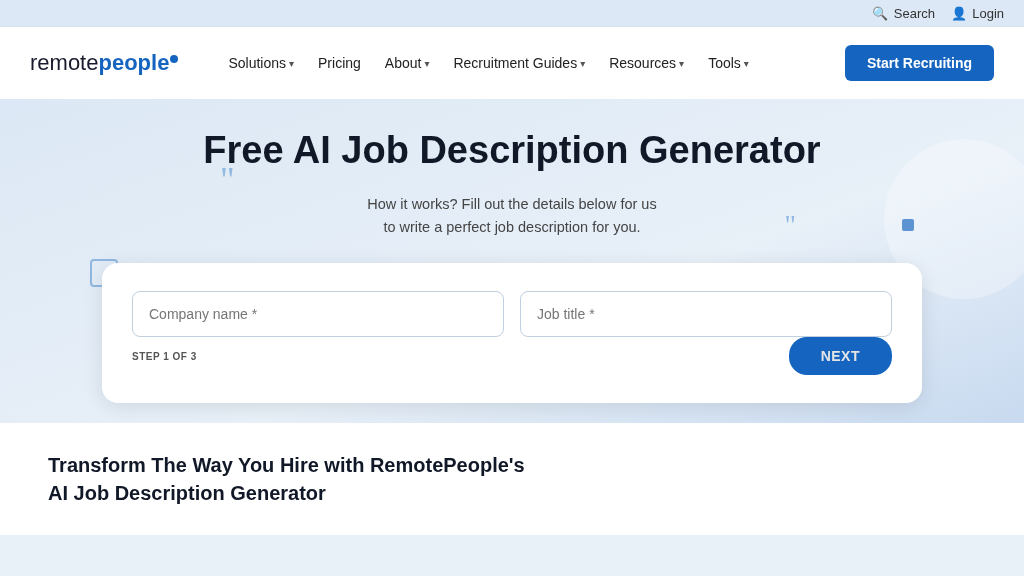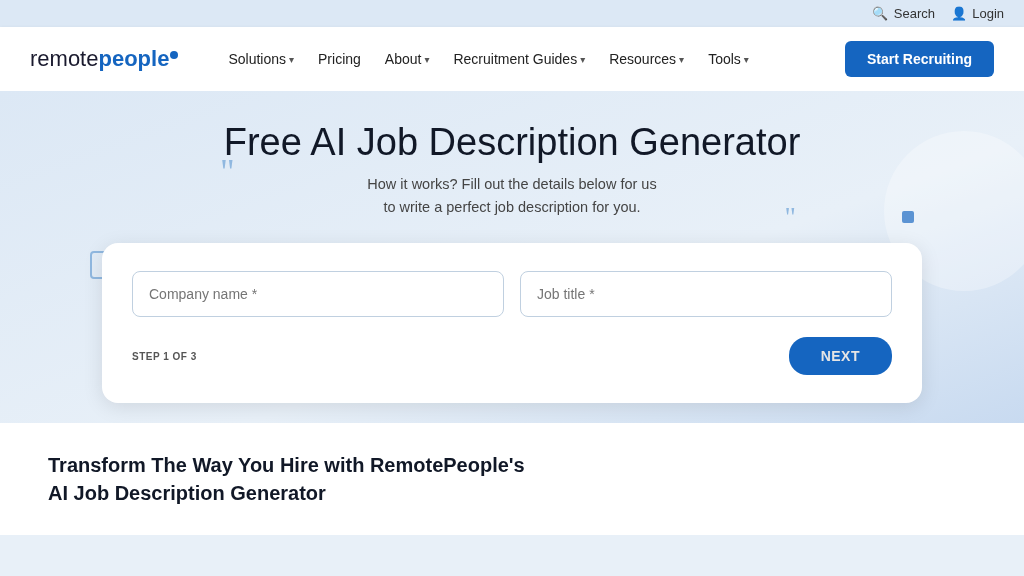--- a/index.html
+++ b/index.html
@@ -26,21 +26,21 @@
       font-size: 13px;
       color: #555;
     }
 
     
     .navbar {
       background: #fff;
       display: flex;
       align-items: center;
       padding: 0 30px;
-      height: 64px;
+      height: 72px;
       box-shadow: 0 1px 4px rgba(0,0,0,0.08);
     }
     .logo {
       display: flex;
       align-items: center;
       margin-right: 40px;
       font-size: 22px;
       font-weight: 700;
       color: #1a1a2e;
       text-decoration: none;
@@ -138,24 +138,24 @@
       top: 40px;
       width: 160px;
       height: 160px;
       background: rgba(255,255,255,0.3);
       border-radius: 50%;
       border: none;
     }
 
     .hero-title {
       font-size: 38px;
-      font-weight: 400;
+      font-weight: 700;
       color: #111827;
       line-height: 1.15;
-      margin-bottom: 8px;
+      margin-bottom: 20px;
       position: relative;
       z-index: 1;
     }
     .hero-sub {
       font-size: 14.5px;
       color: #444;
       line-height: 1.6;
       margin-bottom: 24px;
       position: relative;
       z-index: 1;
@@ -168,21 +168,20 @@
       box-shadow: 0 4px 20px rgba(0,0,0,0.1);
       max-width: 820px;
       margin: 0 auto;
       padding: 28px 30px;
       position: relative;
       z-index: 2;
     }
     .form-row {
       display: flex;
       gap: 16px;
-      margin-bottom: 20px;
     }
     .form-input {
       flex: 1;
       border: 1.5px solid #c0d0e0;
       border-radius: 8px;
       padding: 14px 16px;
       font-size: 14px;
       color: #666;
       outline: none;
       background: #fff;

